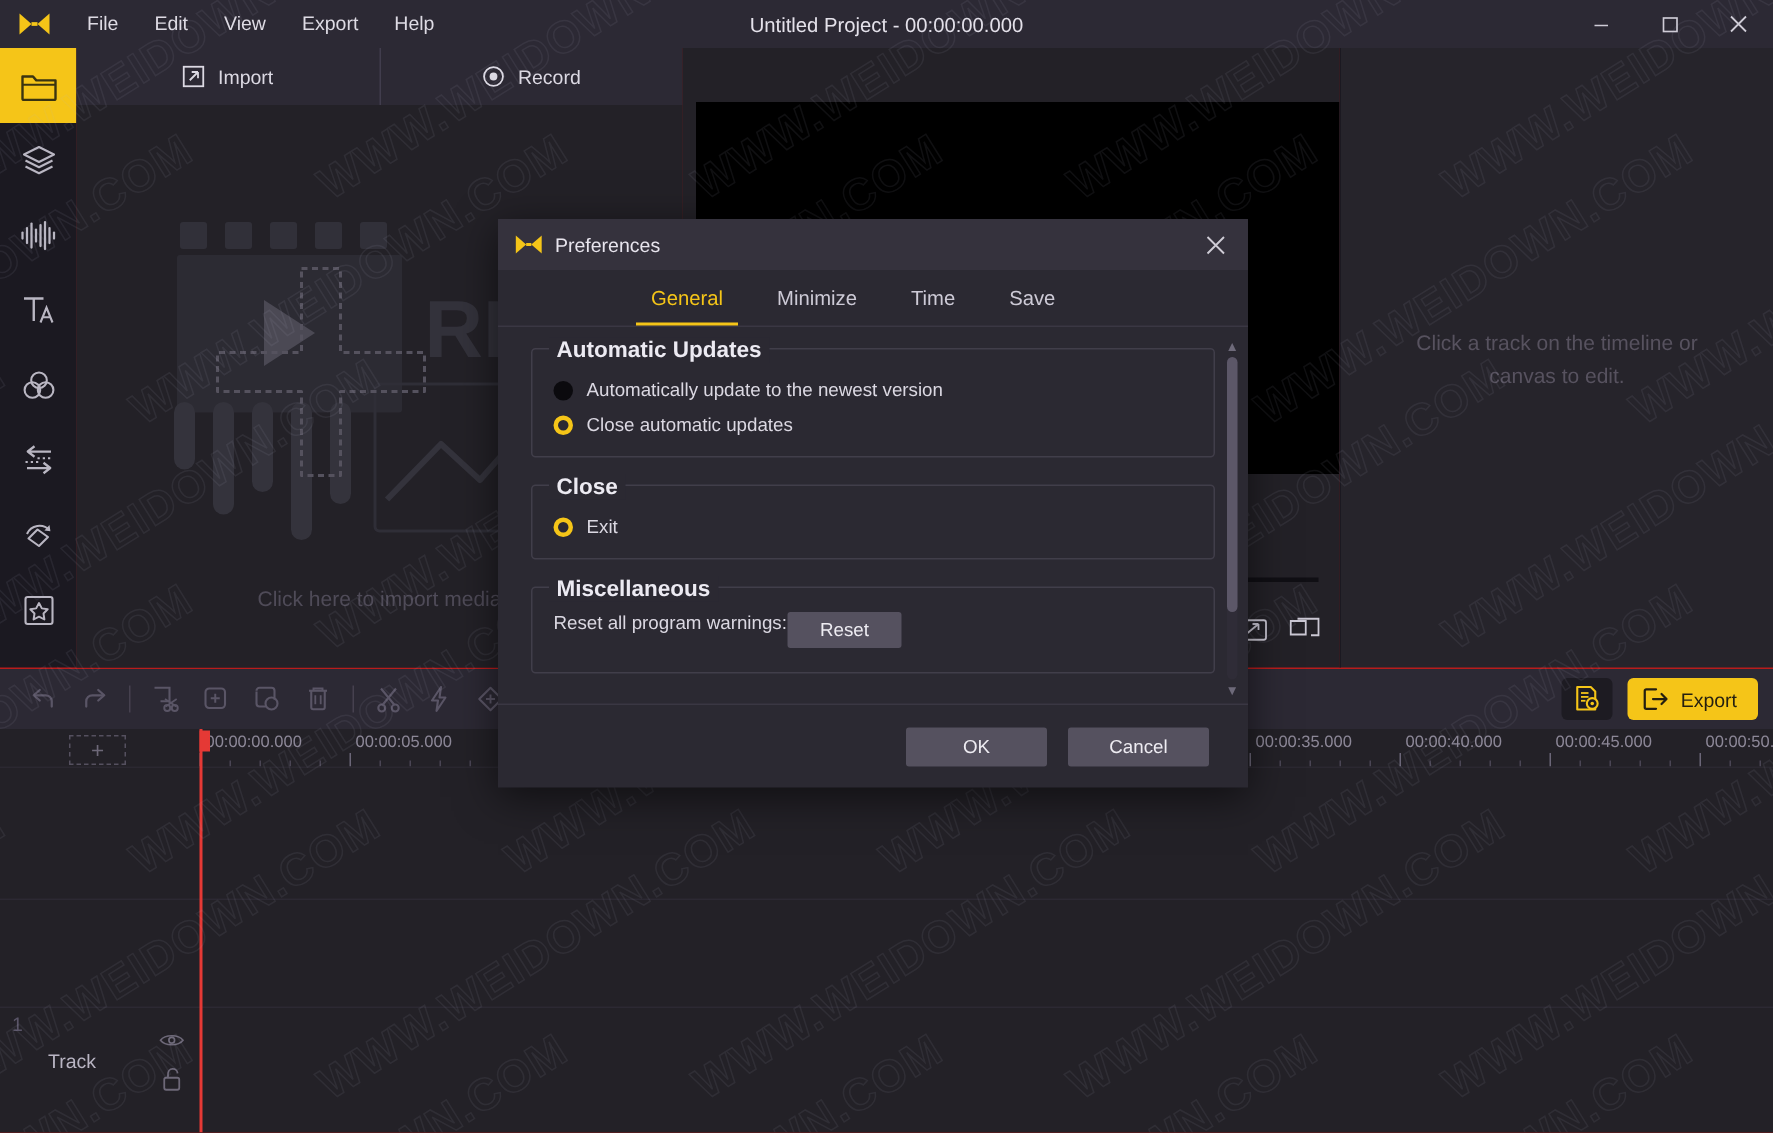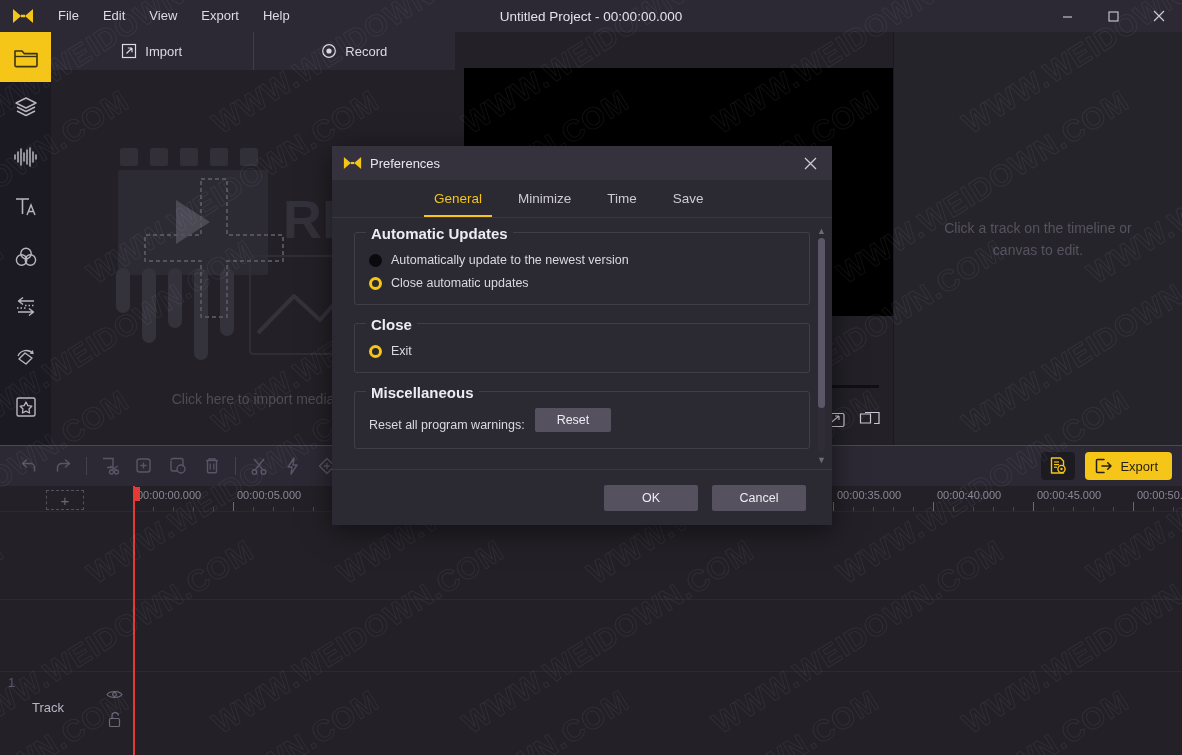--- a/index.html
+++ b/index.html
@@ -240,21 +240,21 @@
   }
   .legend {
     position: absolute; left: 11px; top: -8px; background: #2b2932;
     padding: 0 5px; font-size: 15px; font-weight: 700; color: #eceaf2;
   }
   .radio-row { display: flex; align-items: center; gap: 9px; margin: 4px 0 9px 0; font-size: 12.5px; color: #dbd8e2; }
   .radio-row:last-child { margin-bottom: 2px; }
   .radio { width: 13px; height: 13px; border-radius: 50%; flex: 0 0 auto; }
   .radio.off { background: #0b0a0e; }
   .radio.on { border: 3px solid #f5c518; background: #2b2932; }
-  .misc-row { display: flex; align-items: flex-end; gap: 10px; font-size: 12.5px; color: #dbd8e2; }
+  .misc-row { display: flex; align-items: flex-start; font-size: 12.5px; color: #dbd8e2; }
   .reset-btn {
     background: #55515f; color: #eeecf2; border: none;
     padding: 5px 22px; font-size: 12.5px; border-radius: 2px;
     font-family: "Liberation Sans", sans-serif;
   }
   .modal-scroll {
     position: absolute; right: 5px; top: 8px; width: 12px; bottom: 4px;
   }
   .ms-track { position: absolute; left: 3px; top: 12px; bottom: 12px; width: 7px; background: #2f2c37; border-radius: 4px; }
   .ms-thumb { position: absolute; left: 3px; top: 12px; height: 170px; width: 7px; background: #5c5768; border-radius: 4px; }

